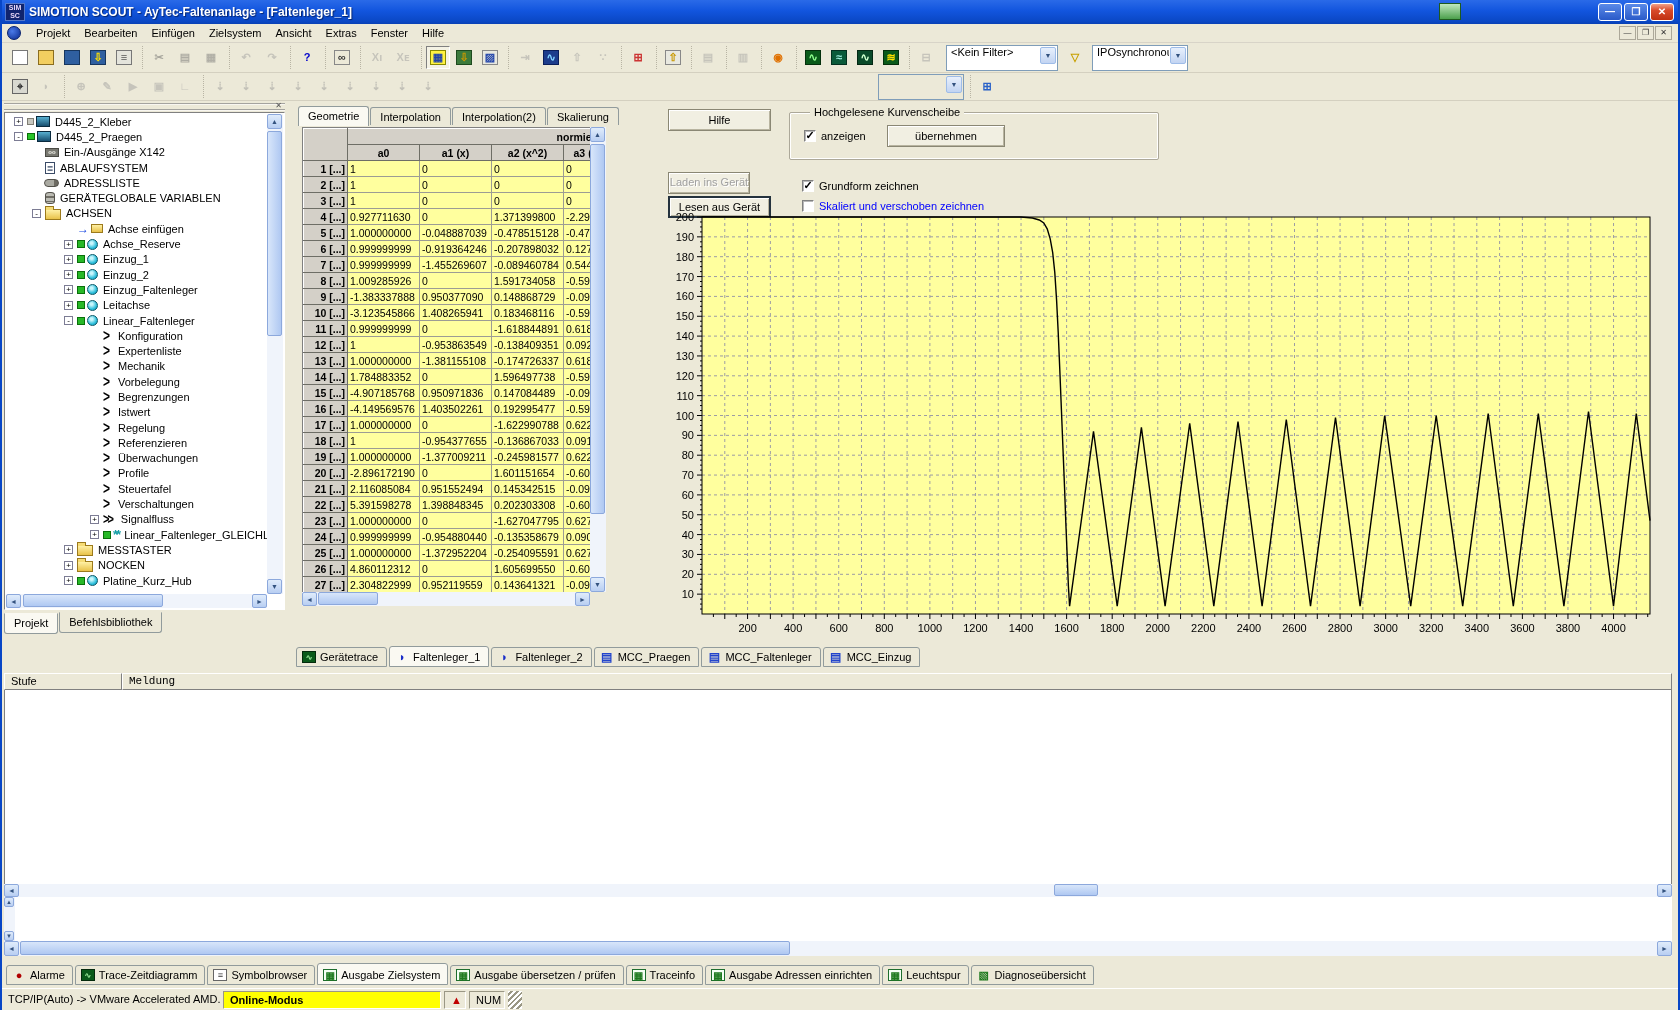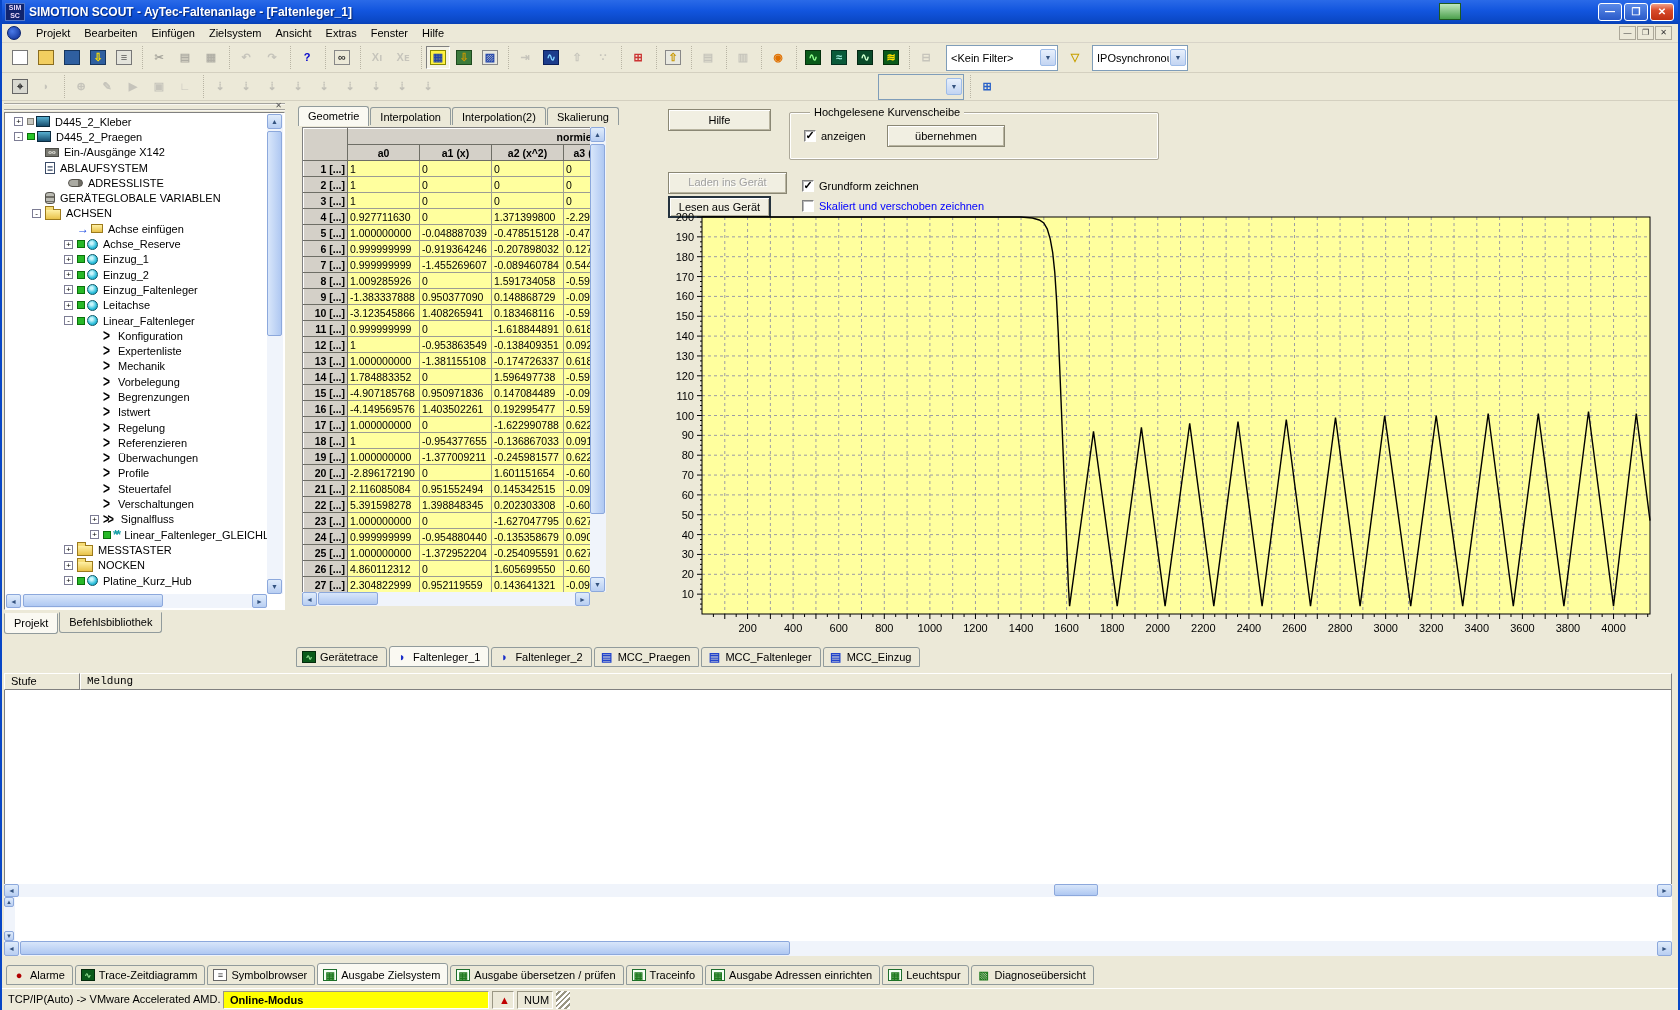--- a/index.html
+++ b/index.html
@@ -43,21 +43,21 @@
   .tb-group { display:flex; align-items:center; padding:0 3px; margin-left:2px;
     border-left:1px dotted #B8B4A4; }
   .tb-group:first-child { border-left:none; }
   .tb-btn { width:24px; height:23px; margin:0 1px; display:flex; align-items:center;
     justify-content:center; border:1px solid transparent; background:#ECE9D8; cursor:default; }
   .tb-btn.pressed { border-color:#808080 #fff #fff #808080; background:#F4F2E4; }
   .tb-ico { display:inline-flex; align-items:center; justify-content:center;
     min-width:16px; height:15px; font-size:11px; line-height:15px; font-weight:bold; }
   .tb-btn.disabled .tb-ico { filter:grayscale(1); opacity:.45; }
   .combo { height:26px; background:#fff; border:1px solid #7F9DB9; display:flex;
-    align-items:center; margin:0 4px; }
+    margin:0 4px; }
   .combo .cval { flex:1; padding:0 4px; white-space:nowrap; overflow:hidden; }
   .combo .carr { width:16px; height:17px; margin:1px; background:linear-gradient(#E8F0FC,#C2D4F2);
     border:1px solid #9EBCE8; border-radius:2px; font-size:7px; color:#33527F;
     text-align:center; line-height:16px; }
   .combo.disabled { background:#ECE9D8; }
   .push { background:#F1EFE2; border:1px solid #8A8774;
     box-shadow:inset 1px 1px 0 #fff, inset -1px -1px 0 #B8B4A0; text-align:center; }
   .push.default { border:2px solid #24323E; }
   .push.disabled { color:#A0A0A0; text-shadow:1px 1px 0 #fff; }
 
@@ -171,21 +171,21 @@
   .otab { display:flex; align-items:center; gap:4px; padding:3px 7px 3px 5px;
     border:1px solid #919B9C; border-radius:3px 3px 0 0; background:#ECE9D8; margin-right:2px; }
   .otab.active { background:#FAF9F2; padding-top:5px; }
 
   
   #statusbar { position:absolute; left:0; top:988px; width:100%; height:22px;
     background:#ECE9D8; border-top:1px solid #fff; display:flex; align-items:center; }
   .st-cell { border:1px solid; border-color:#9A9784 #fff #fff #9A9784;
     height:18px; line-height:16px; padding:0 6px; margin-right:3px; white-space:nowrap; overflow:hidden; }
   #st-help { flex:1; border:none; padding-left:4px; }
-  #st-mode { width:266px; background:#FFFF00; font-weight:bold; }
+  #st-mode { width:218px; background:#FFFF00; font-weight:bold; }
   #st-conn { width:218px; border:none; }
   #st-alarm { width:22px; text-align:center; color:#C00000; font-weight:bold; }
   #st-num { width:36px; text-align:center; }
   #grip { width:14px; height:18px;
     background:repeating-linear-gradient(135deg,#fff 0 2px,#9A9784 2px 4px); }
 </style>
 </head>
 <body>
 
 <div id="app">
@@ -444,21 +444,21 @@
           <div class="tree-row" style="padding-left: 26px;">
             <span class="x-sp"></span>
             <span class="tpart io-box">oo</span>
             <span class="tree-label">Ein-/Ausgänge X142</span>
           </div>
           <div class="tree-row" style="padding-left: 26px;">
             <span class="x-sp"></span>
             <span class="tpart abl-page">≣</span>
             <span class="tree-label">ABLAUFSYSTEM</span>
           </div>
-          <div class="tree-row" style="padding-left: 25px; margin-left: 24px;">
+          <div class="tree-row" style="padding-left: 25px;">
             <span class="x-sp"></span>
             <span class="tpart adr-key"></span>
             <span class="tree-label">ADRESSLISTE</span>
           </div>
           <div class="tree-row" style="padding-left: 26px;">
             <span class="x-sp"></span>
             <span class="tpart var-stack"></span>
             <span class="tree-label">GERÄTEGLOBALE VARIABLEN</span>
           </div>
           <div class="tree-row" style="padding-left: 26px;">
@@ -844,21 +844,21 @@
 
   <div class="push push-btn" style="left:666px;top:109px;width:103px;line-height:20px;">Hilfe</div>
   <div id="groupbox">
     <div class="gtitle">Hochgelesene Kurvenscheibe</div>
     <div class="cbrow" style="left:14px;top:17px;">
       <span class="cb"><span class="mark">✓</span></span>
       <span>anzeigen</span>
     </div>
     <div class="push" style="position:absolute;left:97px;top:12px;width:118px;height:22px;line-height:20px;">übernehmen</div>
   </div>
-  <div class="push push-btn disabled" style="left:666px;top:172px;width:119px;line-height:19px;">Laden ins Gerät</div>
+  <div class="push push-btn disabled" style="left:666px;top:172px;width:82px;line-height:19px;">Laden ins Gerät</div>
   <div class="push push-btn default" style="left:666px;top:196px;width:103px;line-height:18px;">Lesen aus Gerät</div>
   <div class="cbrow" style="left:800px;top:180px;">
     <span class="cb"><span class="mark">✓</span></span>
     <span>Grundform zeichnen</span>
   </div>
   <div class="cbrow" style="left:800px;top:200px;">
     <span class="cb"></span>
     <span class="link-label">Skaliert und verschoben zeichnen</span>
   </div>
 
@@ -1152,21 +1152,21 @@
         <span class="tico tico-mcc">▤</span>
         <span>MCC_Faltenleger</span>
       </div>
       <div class="wtab">
         <span class="tico tico-mcc">▤</span>
         <span>MCC_Einzug</span>
       </div>
     </div>
 
   <div id="out-header">
-    <div class="oh-cell" style="width:76px;">Stufe</div>
+    <div class="oh-cell" style="width:118px;">Stufe</div>
     <div class="oh-cell" style="flex:1;font-family:Liberation Mono, monospace;">Meldung</div>
   </div>
   <div id="out-list"></div>
   <div class="sb" style="left:2px;top:884px;width:1668px;height:13px;">
     <div class="sb-arrow" style="left:0;top:0;height:13px;line-height:12px;">◄</div>
     <div class="sb-thumb h" style="left:1050px;top:0;height:12px;width:44px;"></div>
     <div class="sb-arrow" style="right:0;top:0;height:13px;line-height:12px;">►</div>
   </div>
   <div id="out-outer">
     <div class="sb" style="left:0;top:0;width:11px;height:44px;">

